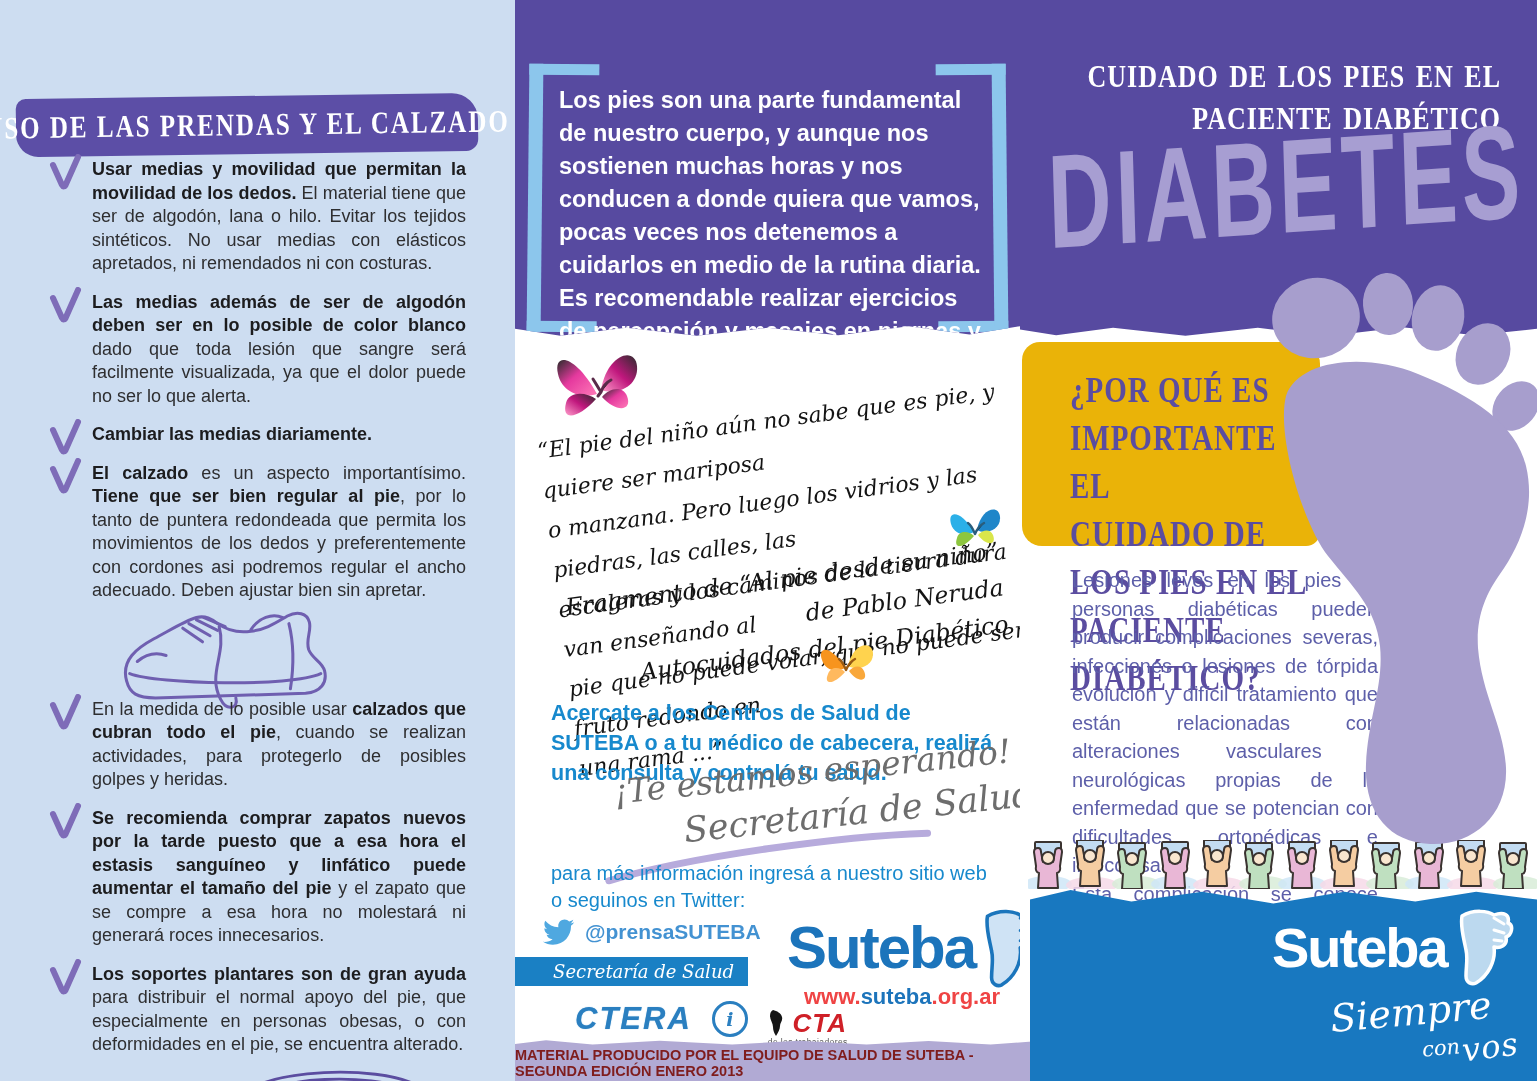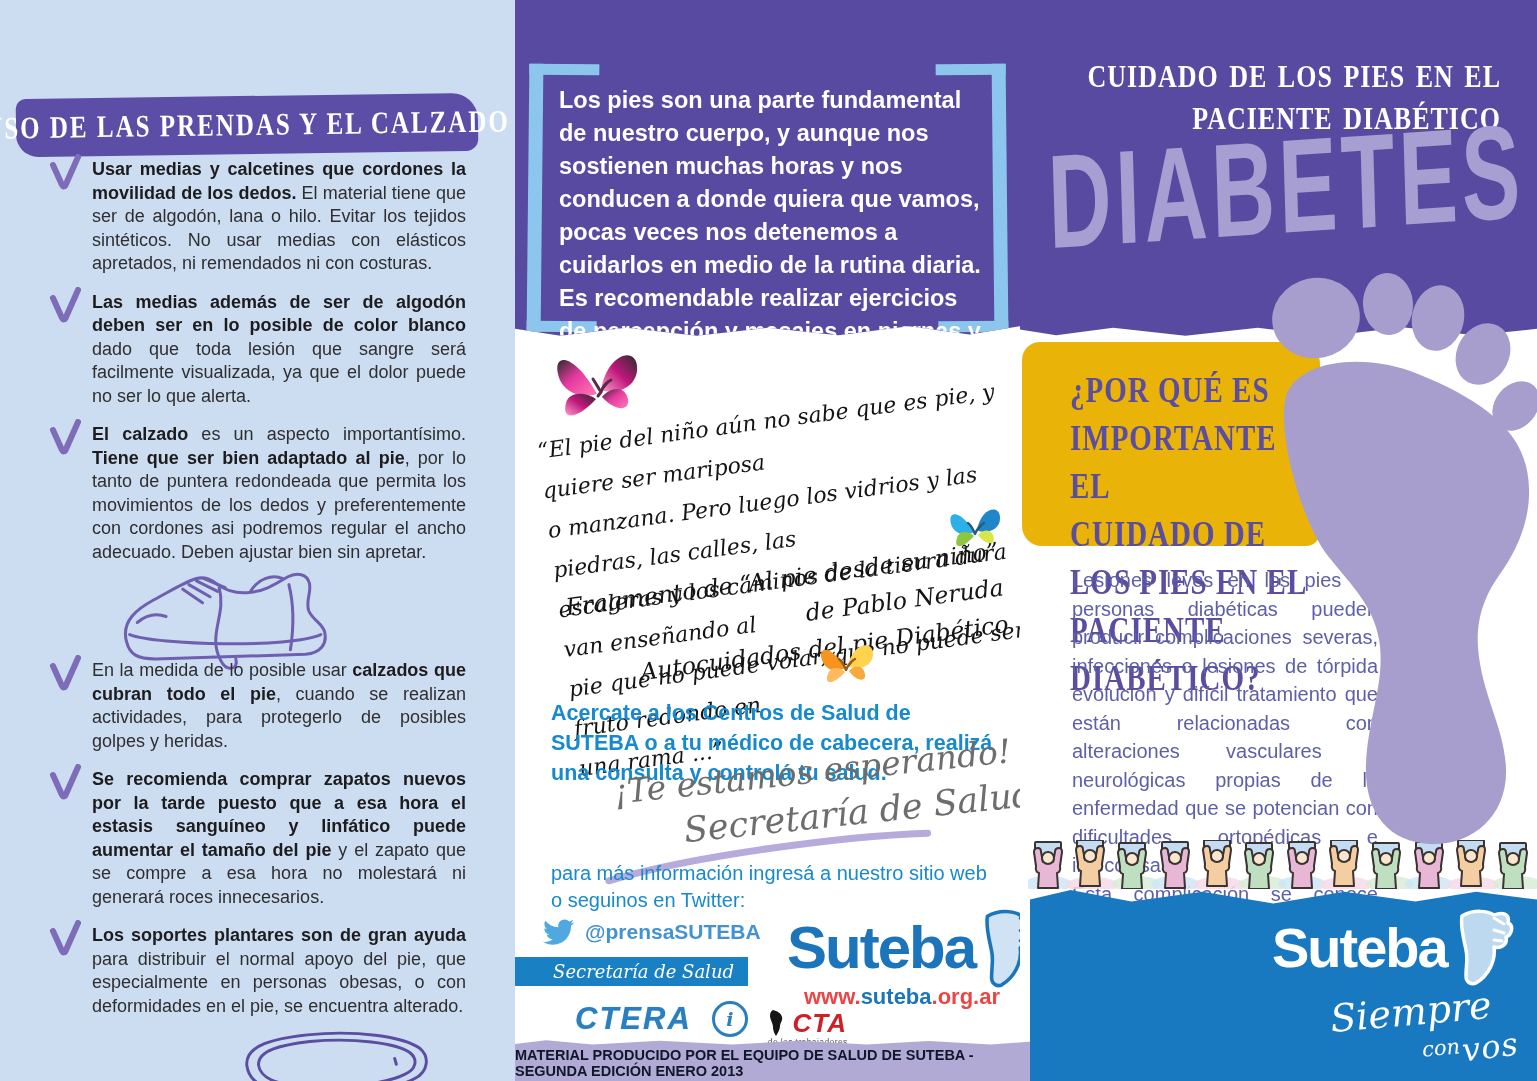--- a/index.html
+++ b/index.html
@@ -55,21 +55,21 @@
   .cta-word{color:#cf2027;font-weight:bold;font-style:italic;font-size:26px;letter-spacing:1px;}
   .cta-sub{font-size:8.5px;color:#555;margin-top:2px;letter-spacing:0.4px;}
   .suteba-mid{position:absolute;left:272px;top:918px;width:230px;}
   .suteba-word{font-weight:bold;font-size:60px;letter-spacing:-2px;color:#1c74bb;line-height:1;}
   .suteba-mid .hand{position:absolute;left:192px;top:-10px;width:62px;height:86px;}
   .suteba-url{margin-top:6px;font-weight:bold;font-size:22px;text-align:center;}
   .url-light{color:#ef4444;} .url-dark{color:#1c74bb;}
   .footer-bar{position:absolute;left:515px;bottom:0;width:517px;height:42px;background:#b1aad4;z-index:2;
     clip-path:polygon(0 12%,6% 3%,15% 13%,28% 4%,42% 13%,55% 4%,68% 13%,80% 5%,92% 13%,100% 6%,100% 100%,0 100%);
     display:flex;align-items:center;justify-content:center;}
-  .footer-bar span{font-size:14.5px;font-weight:bold;color:#0f172a;padding-top:6px;}
+  .footer-bar span{font-size:14.5px;font-weight:bold;color:#7f1d1d;padding-top:6px;}
   
   .panel-right{left:1020px;width:517px;background:#ffffff;}
   .right-header{position:absolute;left:0;top:0;width:517px;height:338px;background:#574aa0;
     clip-path:polygon(0 0,100% 0,100% 97.3%,88% 99.2%,74% 96.8%,60% 99.3%,46% 97%,32% 99.3%,18% 97%,7% 99.2%,0 97.5%);}
   .kicker{position:absolute;right:36px;top:56px;text-align:right;color:#ffffff;
     font-family:"Liberation Serif",serif;font-weight:bold;font-size:26px;line-height:35px;letter-spacing:1px;
     transform:scaleY(1.2);transform-origin:right top;white-space:pre-line;word-spacing:3px;}
   .big-title{position:absolute;left:26px;top:126px;font-weight:bold;font-size:86px;letter-spacing:4px;
     color:#a79ed2;transform:scale(1.02,1.55) rotate(-2.5deg);transform-origin:left top;white-space:nowrap;z-index:3;}
   .footprint{position:absolute;left:248px;top:256px;width:285px;height:595px;z-index:5;}
@@ -100,33 +100,39 @@
 
   <div class="panel panel-left">
     <div class="title-brush">
       <span>USO DE LAS PRENDAS Y EL CALZADO</span>
     </div>
     <div class="checklist">
         <div class="check-item">
           <span class="check-icon"><svg viewBox="0 0 34 38" width="34" height="38" fill="none" stroke="#7e6cb8" stroke-width="6" stroke-linecap="round" stroke-linejoin="round">
               <path d="M5,11 L14,31 C15,33 17,33 18,30 L30,3"></path>
             </svg></span>
-          <p><strong>Usar medias y calcetines que cordones la movilidad de los dedos.</strong><span> El material tiene que ser de algodón, lana o hilo. Evitar los tejidos sintéticos. No usar medias con elásticos apretados, ni remendados ni con costuras.</span></p>
+          <p><strong>Usar medias y movilidad que permitan la movilidad de los dedos.</strong><span> El material tiene que ser de algodón, lana o hilo. Evitar los tejidos sintéticos. No usar medias con elásticos apretados, ni remendados ni con costuras.</span></p>
         </div>
         <div class="check-item">
           <span class="check-icon"><svg viewBox="0 0 34 38" width="34" height="38" fill="none" stroke="#7e6cb8" stroke-width="6" stroke-linecap="round" stroke-linejoin="round">
               <path d="M5,11 L14,31 C15,33 17,33 18,30 L30,3"></path>
             </svg></span>
           <p><strong>Las medias además de ser de algodón deben ser en lo posible de color blanco</strong><span> dado que toda lesión que sangre será facilmente visualizada, ya que el dolor puede no ser lo que alerta.</span></p>
         </div>
         <div class="check-item">
           <span class="check-icon"><svg viewBox="0 0 34 38" width="34" height="38" fill="none" stroke="#7e6cb8" stroke-width="6" stroke-linecap="round" stroke-linejoin="round">
               <path d="M5,11 L14,31 C15,33 17,33 18,30 L30,3"></path>
             </svg></span>
-          <p><strong>El calzado</strong><span> es un aspecto importantísimo. </span><strong>Tiene que ser bien adaptado al pie</strong><span>, por lo tanto de puntera redondeada que permita los movimientos de los dedos y preferentemente con cordones asi podremos regular el ancho adecuado. Deben ajustar bien sin apretar.</span></p>
+          <p><strong>Cambiar las medias diariamente.</strong></p>
+        </div>
+        <div class="check-item">
+          <span class="check-icon"><svg viewBox="0 0 34 38" width="34" height="38" fill="none" stroke="#7e6cb8" stroke-width="6" stroke-linecap="round" stroke-linejoin="round">
+              <path d="M5,11 L14,31 C15,33 17,33 18,30 L30,3"></path>
+            </svg></span>
+          <p><strong>El calzado</strong><span> es un aspecto importantísimo. </span><strong>Tiene que ser bien regular al pie</strong><span>, por lo tanto de puntera redondeada que permita los movimientos de los dedos y preferentemente con cordones asi podremos regular el ancho adecuado. Deben ajustar bien sin apretar.</span></p>
         </div>
         <div class="illus sneaker">
         <svg viewBox="0 0 310 200" width="235" height="152" fill="none" stroke="#6f5fb0" stroke-width="4" stroke-linecap="round" stroke-linejoin="round">
           <path d="M22,128 C14,100 36,84 58,72 C84,58 100,48 114,44 C126,41 134,46 142,52 C156,62 172,64 186,62 C206,60 220,50 234,42 C247,35 260,38 263,50 C266,62 258,72 262,86 C266,98 280,102 283,114 C287,130 278,142 258,144 L60,150 C36,150 26,144 22,128 Z"></path>
           <path d="M26,118 C62,132 238,136 278,118"></path>
           <path d="M96,58 L122,76 M104,52 L132,68 M114,47 L142,61 M124,44 L152,56"></path>
           <path d="M144,56 C154,92 128,118 146,152 C154,168 170,164 166,150"></path>
           <path d="M236,52 C244,84 242,112 238,138"></path>
           <path d="M36,102 C48,92 62,90 74,94"></path>
           <path d="M186,60 C196,44 214,38 228,44"></path>

